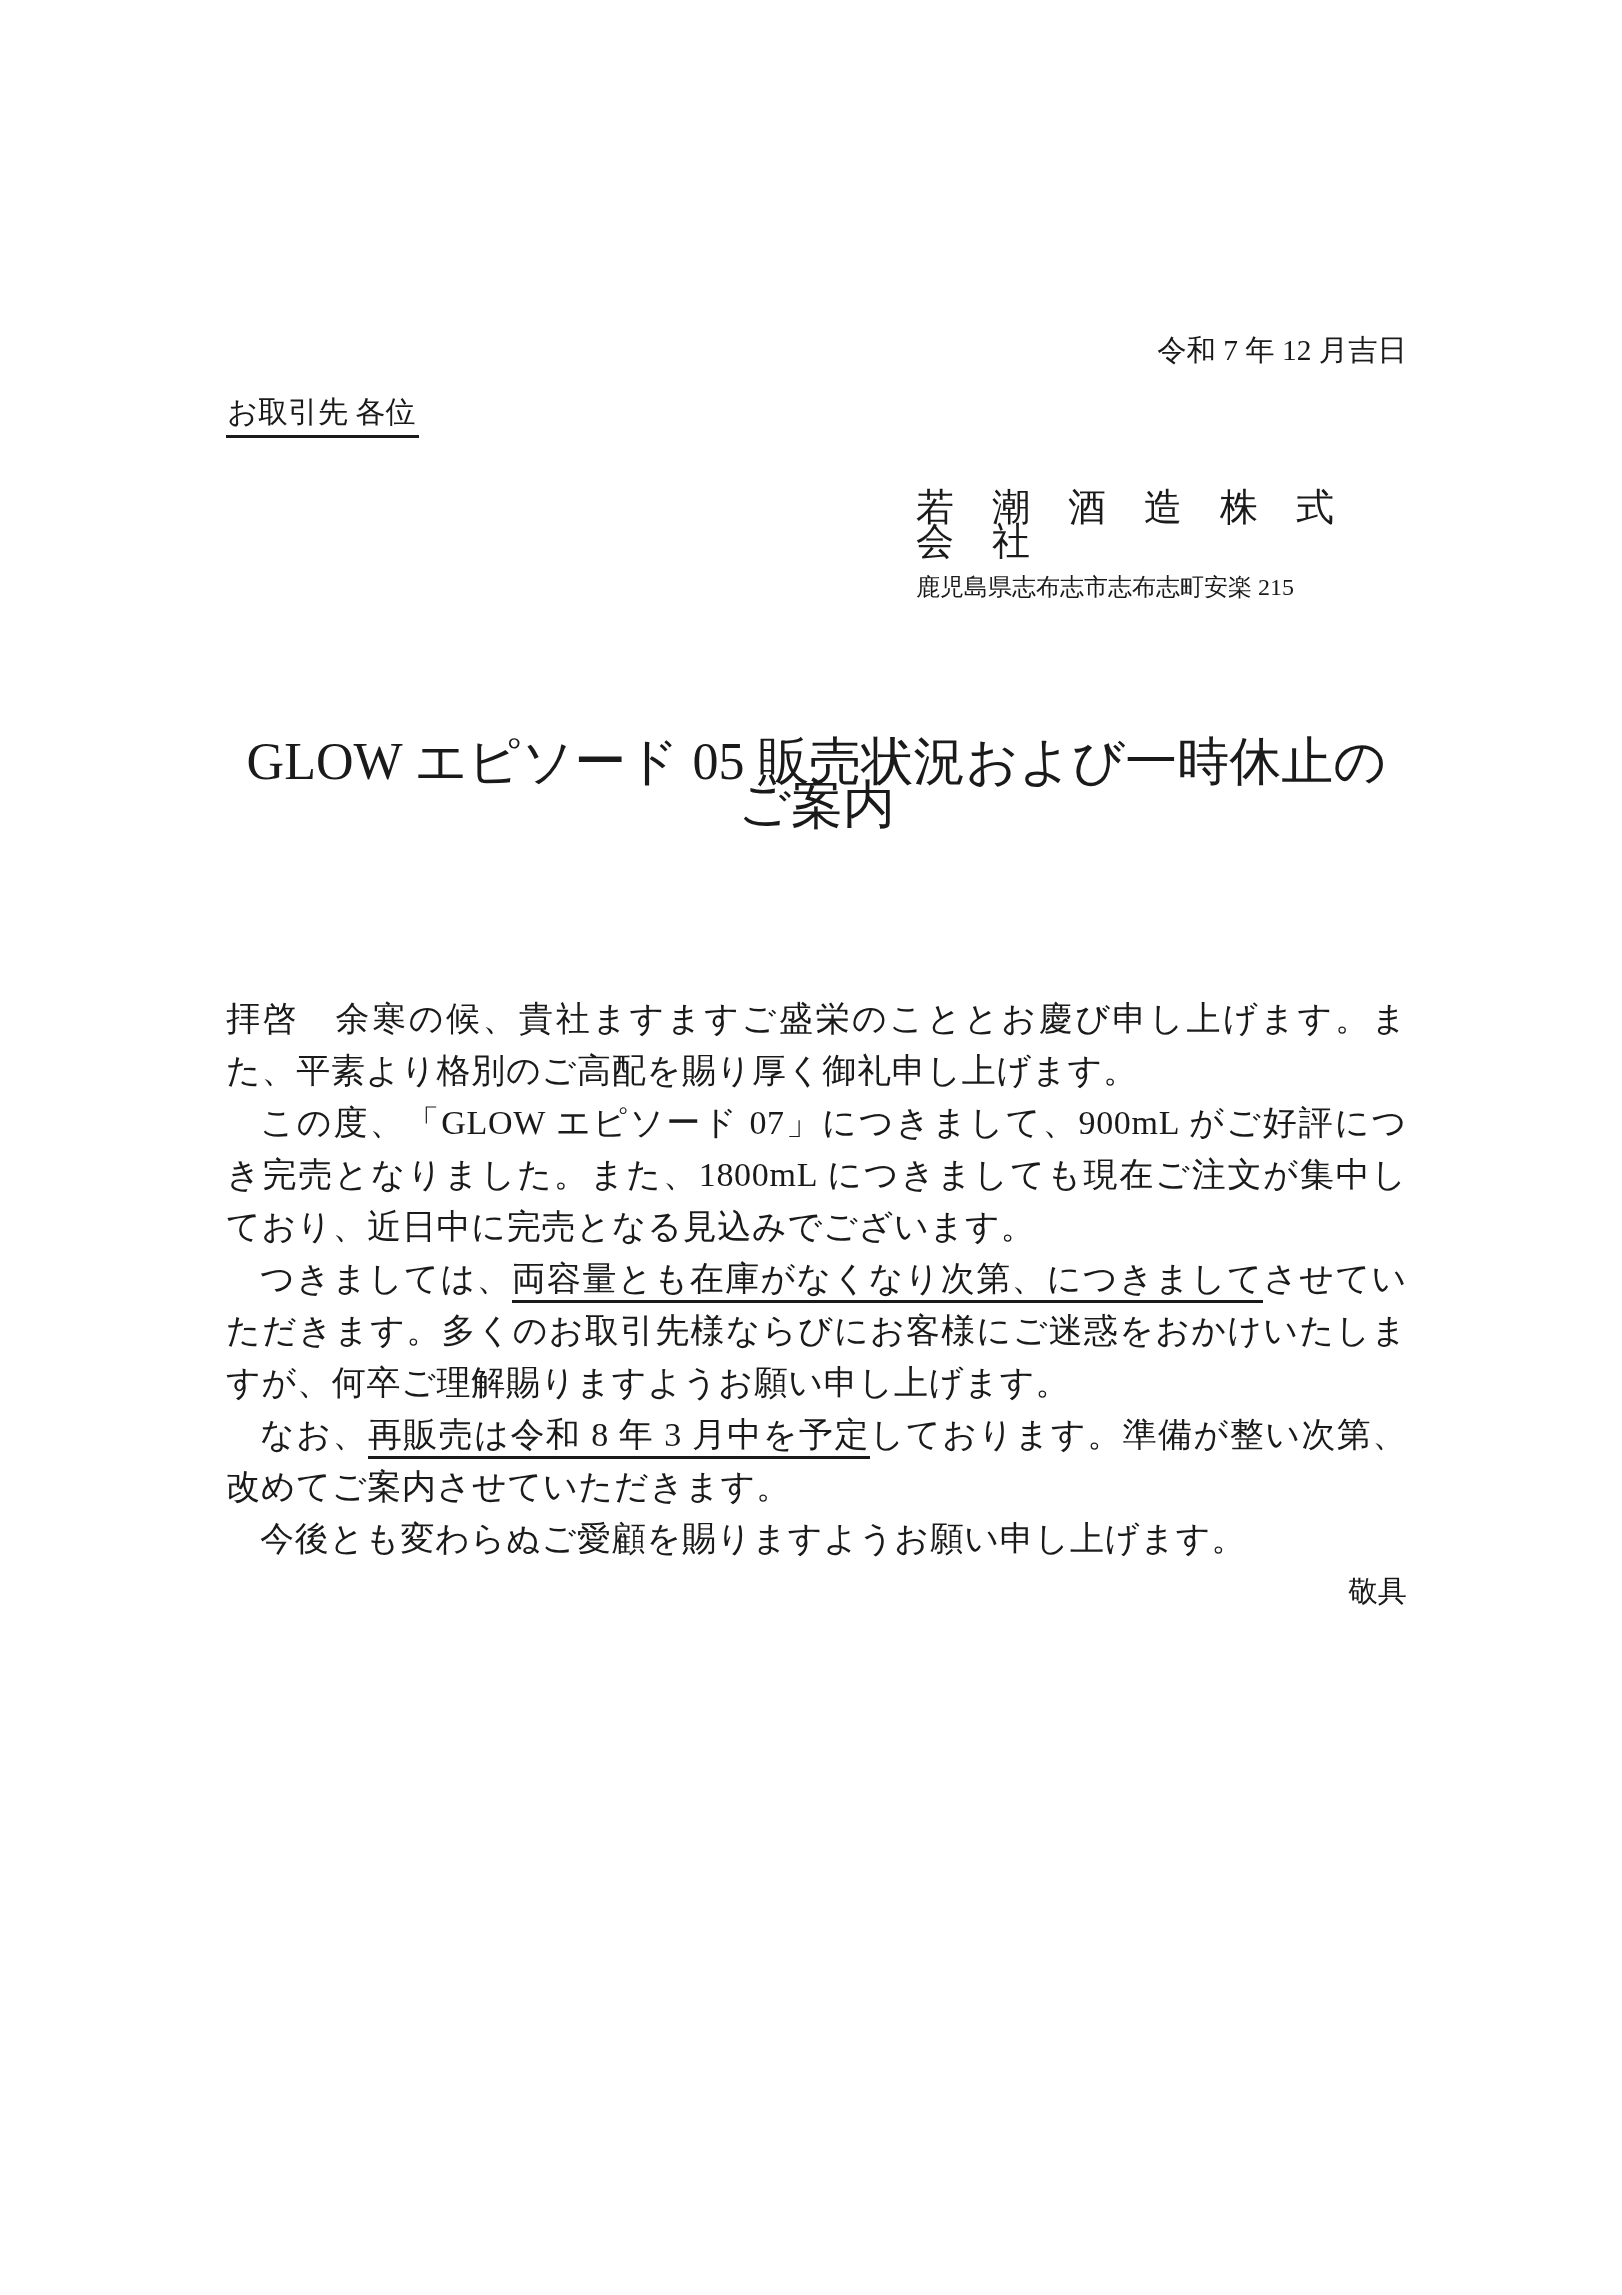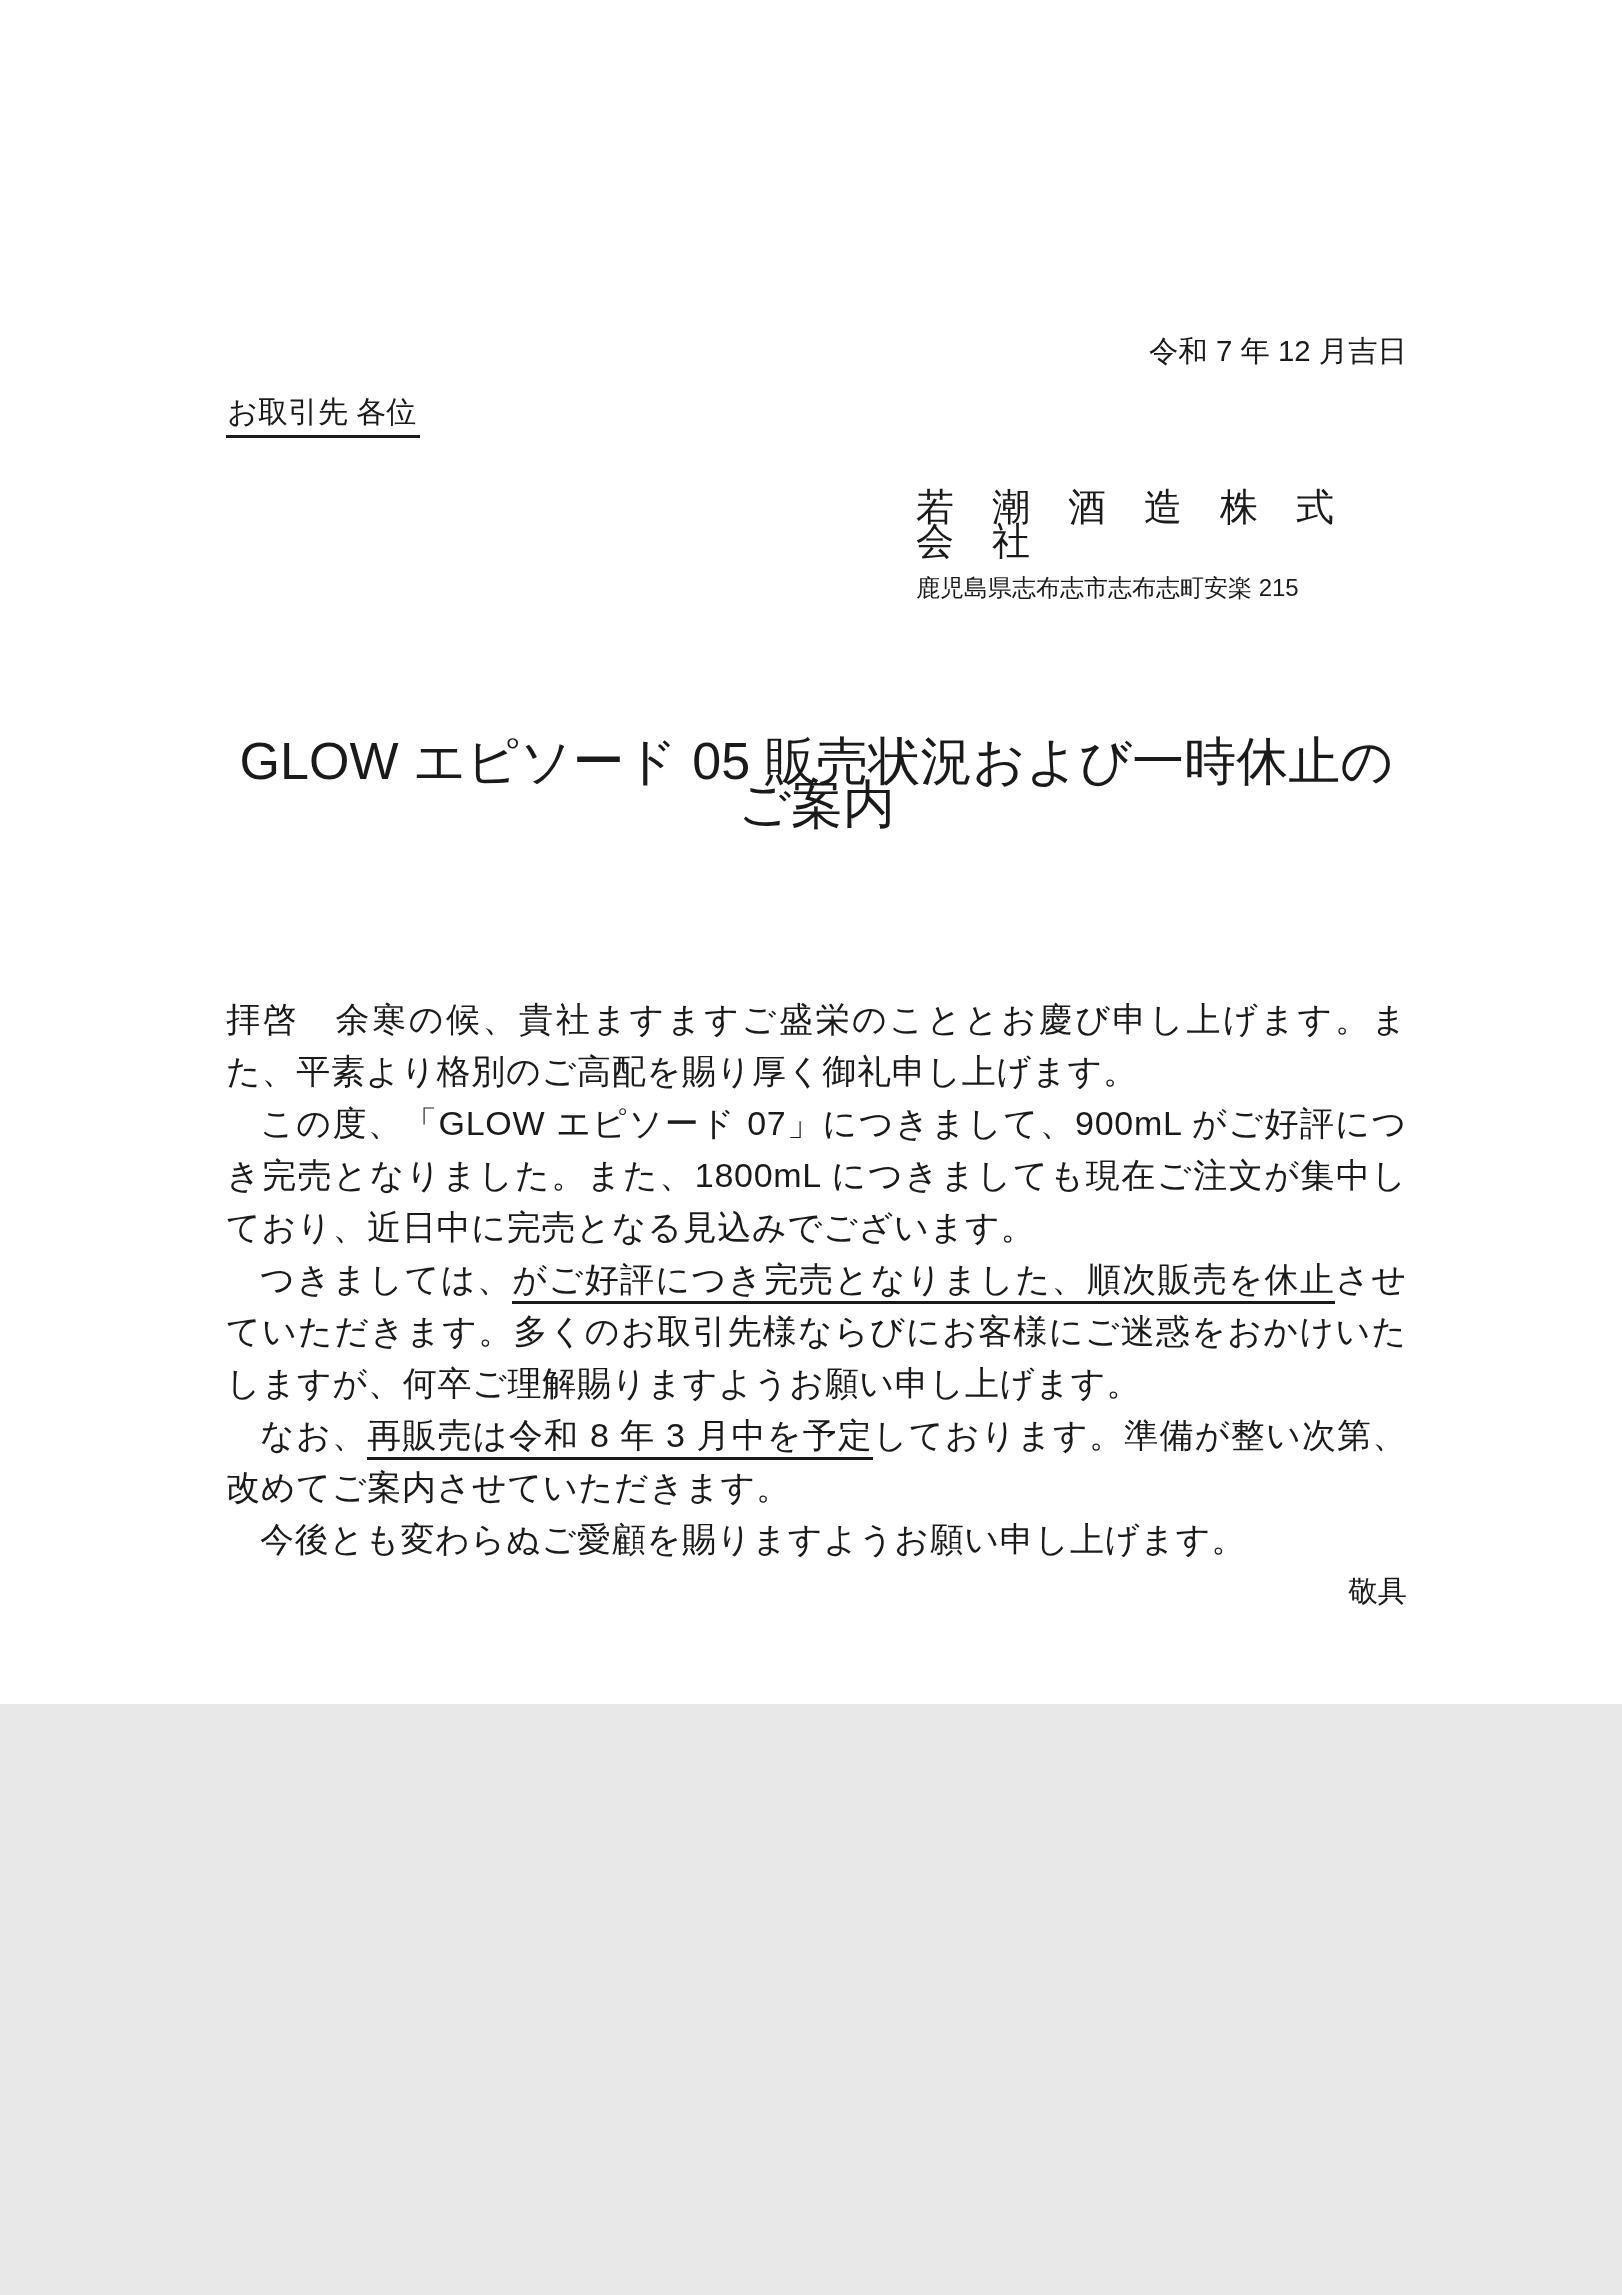--- a/index.html
+++ b/index.html
@@ -1,24 +1,24 @@
 <!DOCTYPE html>
 <html lang="ja" style="font-size:10.5px"><head>
 <meta charset="utf-8">
 <style>
   * { margin: 0; padding: 0; box-sizing: border-box; }
   html, body { background: #e8e8e8; }
   .page {
     position: relative;
     width: 1623px;
-    height: 1704px;
+    height: 2295px;
     margin: 0 auto;
     background: #ffffff;
     color: #1a1a1a;
-    font-family: Liberation Sans, sans-serif;
+    font-family: Liberation Serif, serif;
     padding: 334px 216px 0 226px;
     overflow: hidden;
   }
   .date {
     text-align: right;
     font-size: 29.4px;
     line-height: 33px;
   }
   .recipient-row { margin-top: 27.5px; }
   .recipient {
@@ -82,21 +82,21 @@
     <div class="address">鹿児島県志布志市志布志町安楽 215</div>
   </div>
 
   <h1 class="title">GLOW エピソード 05 販売状況および一時休止のご案内</h1>
 
   <div class="body">
     <p>拝啓　余寒の候、貴社ますますご盛栄のこととお慶び申し上げます。また、平素より格別のご高配を賜り厚く御礼申し上げます。</p>
 
     <p class="indent">この度、「GLOW エピソード 07」につきまして、900mL がご好評につき完売となりました。また、1800mL につきましても現在ご注文が集中しており、近日中に完売となる見込みでございます。</p>
 
-    <p class="indent"><span>つきましては、</span><span class="u">がご好評につき完売となりました、順次販売を休止</span><span>させていただきます。多くのお取引先様ならびにお客様にご迷惑をおかけいたしますが、何卒ご理解賜りますようお願い申し上げます。</span></p>
+    <p class="indent"><span>つきましては、</span><span class="u">両容量とも在庫がなくなり次第、につきまして</span><span>させていただきます。多くのお取引先様ならびにお客様にご迷惑をおかけいたしますが、何卒ご理解賜りますようお願い申し上げます。</span></p>
 
     <p class="indent"><span>なお、</span><span class="u">再販売は令和 8 年 3 月中を予定</span><span>しております。準備が整い次第、改めてご案内させていただきます。</span></p>
 
     <p class="indent">今後とも変わらぬご愛顧を賜りますようお願い申し上げます。</p>
   </div>
 
   <div class="closing">敬具</div>
 
 </div>
 

